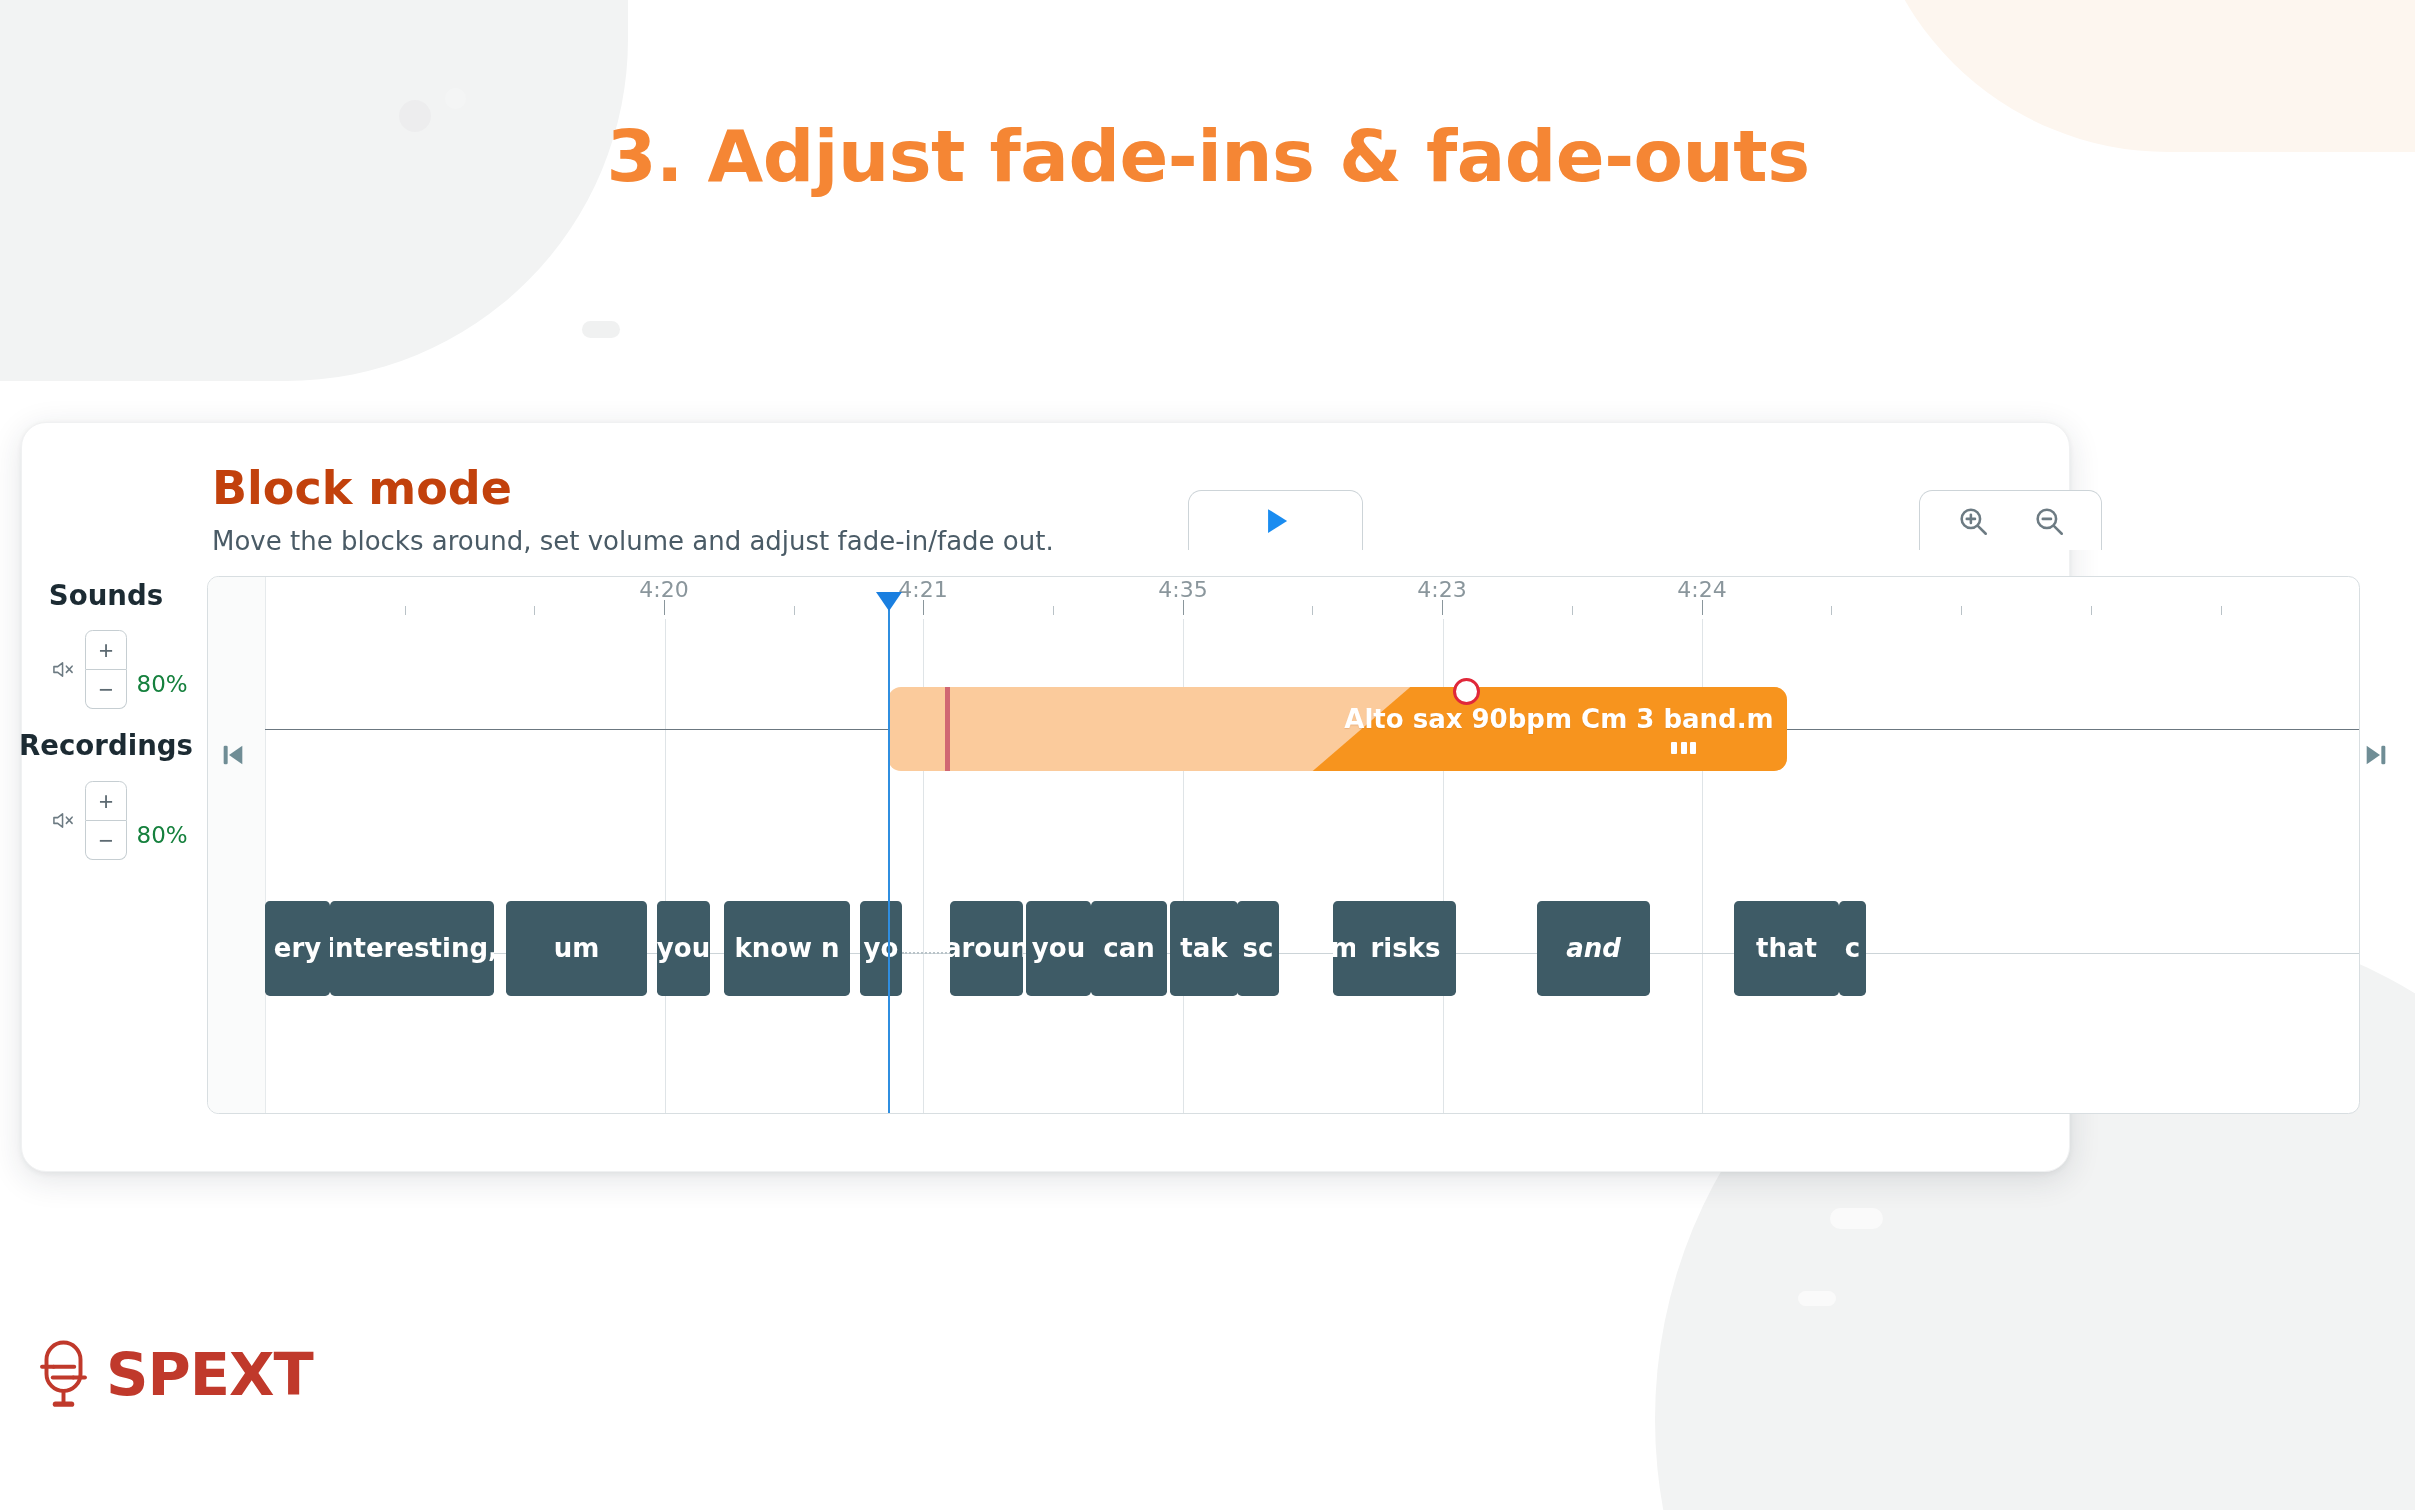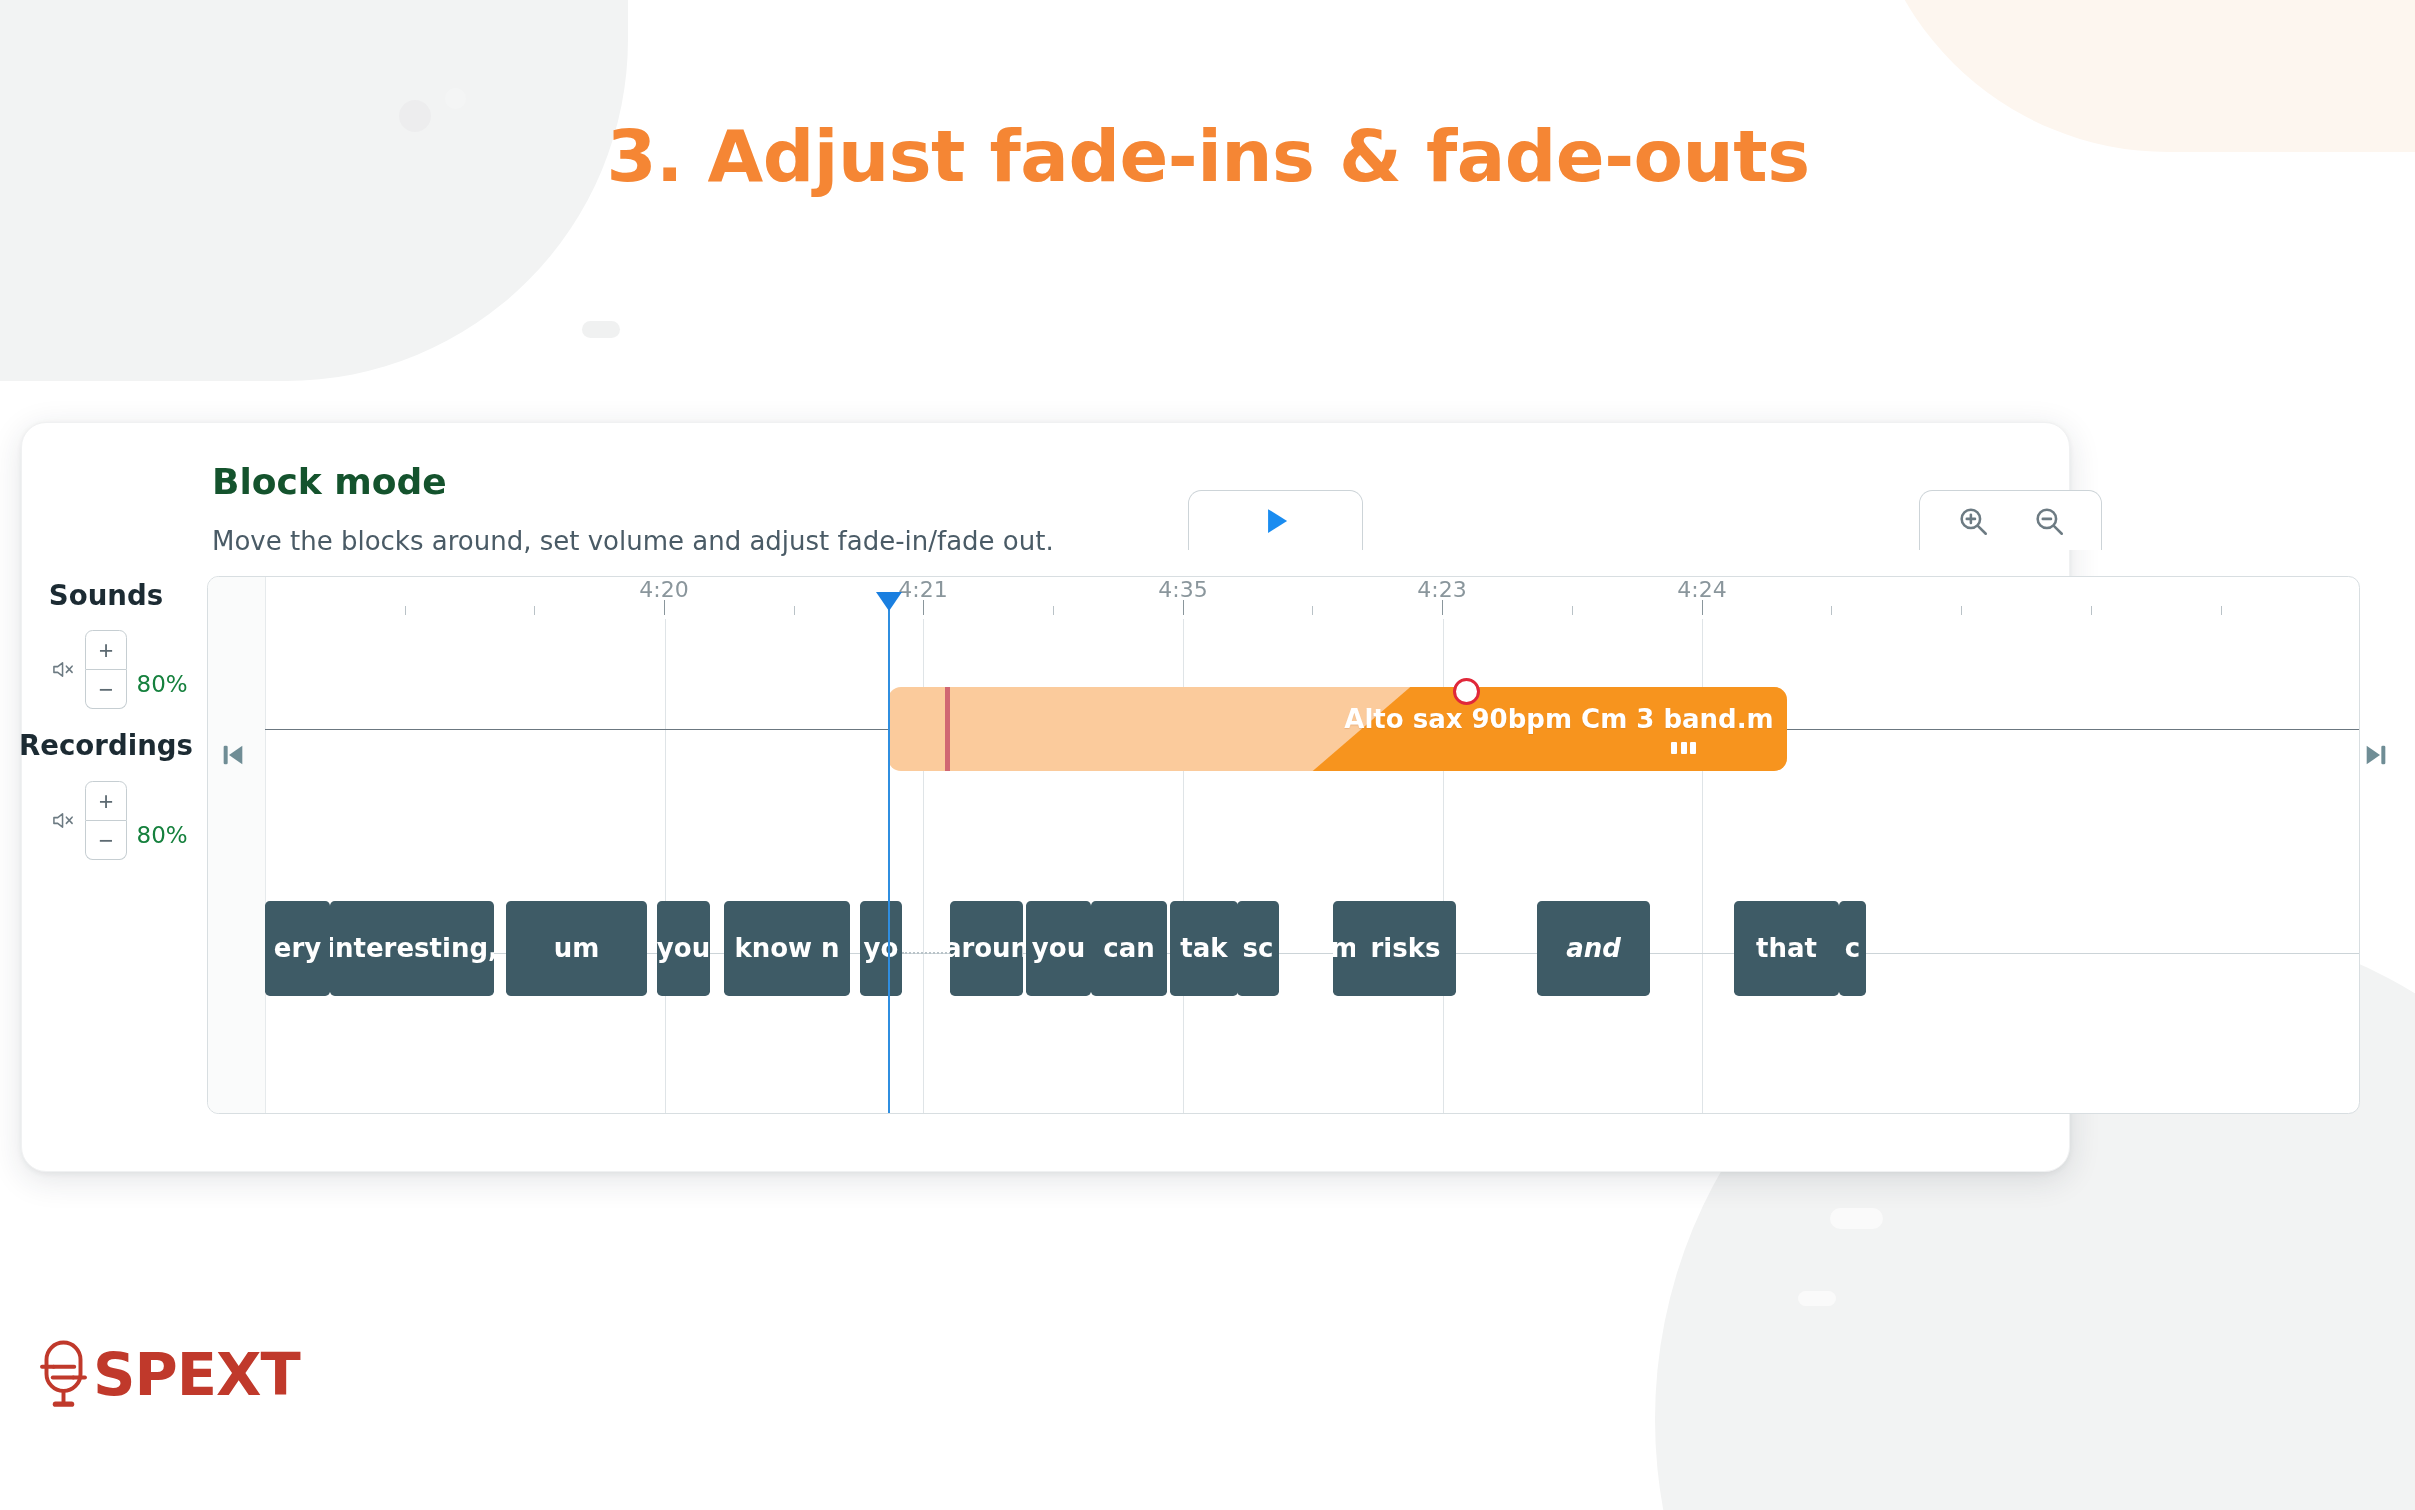--- a/index.html
+++ b/index.html
@@ -31,21 +31,21 @@
 
   
   .card{
     position:absolute;left:21px;top:422px;width:2047px;height:748px;
     background:#ffffff;border-radius:25px;
     box-shadow:0 7.6px 32px rgba(35,45,55,.12), 0 1.9px 5.7px rgba(35,45,55,.06);
     border:1px solid #f0f1f2;
   }
   .card-title{
     position:absolute;left:190px;top:38px;
-    font-size:36px;font-weight:700;color:#14532d;
+    font-size:46px;font-weight:700;color:#c2410c;
     font-family:"DejaVu Sans", sans-serif;
   }
   .card-sub{
     position:absolute;left:190px;top:103px;
     font-size:26px;font-weight:400;color:#4a5b66;
     font-family:"DejaVu Sans", sans-serif;
   }
   .close-btn{
     position:absolute;right:48px;top:69px;width:46px;height:46px;
     border-radius:50%;border:2.4px solid #9aa7ac;color:#9aa7ac;
@@ -153,21 +153,21 @@
   .step-btn{
     width:40px;height:38px;border:1.4px solid #c6ced2;background:#fff;
     display:flex;align-items:center;justify-content:center;
     color:#5d6a72;font-size:25px;line-height:1;cursor:pointer;
   }
   .step-btn.plus{border-radius:7.6px 7.6px 0 0;}
   .step-btn.minus{border-radius:0 0 7.6px 7.6px;border-top:none;}
   .vol-pct{font-size:23px;color:#15803d;font-family:"DejaVu Sans", sans-serif;margin-top:28px;}
 
   
-  .brand{position:absolute;left:36px;bottom:100px;display:flex;align-items:center;gap:2px;}
+  .brand{position:absolute;left:36px;bottom:100px;display:flex;align-items:center;gap:15px;}
   .brand-name{
     font-size:59px;font-weight:700;color:#c0392b;letter-spacing:-1px;
     font-family:"DejaVu Sans", sans-serif;
   }
 </style>
 </head>
 <body>
 
 <div class="bg-blob blob-topleft"></div>
 <div class="bg-blob blob-topright"></div>

